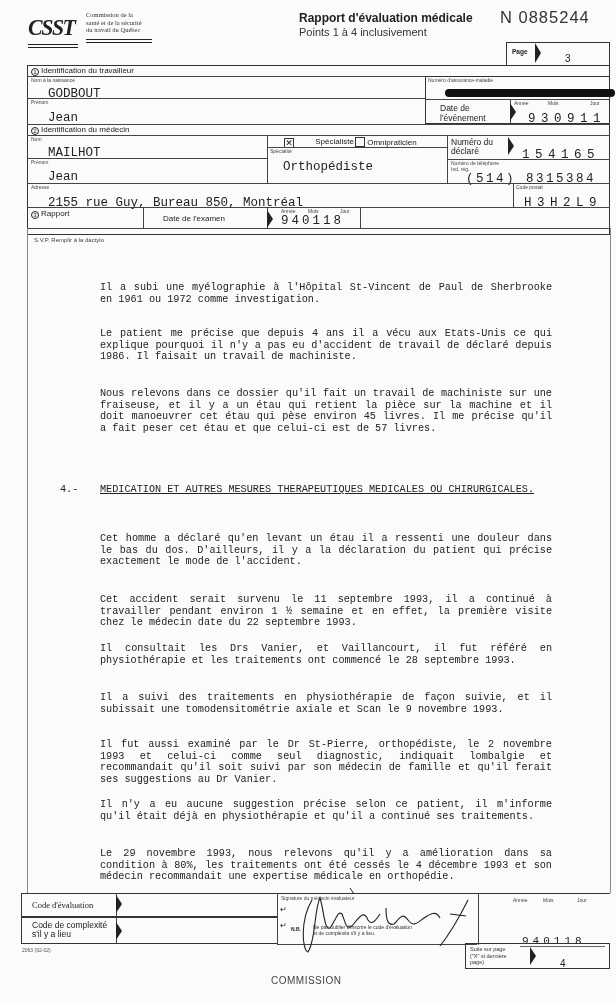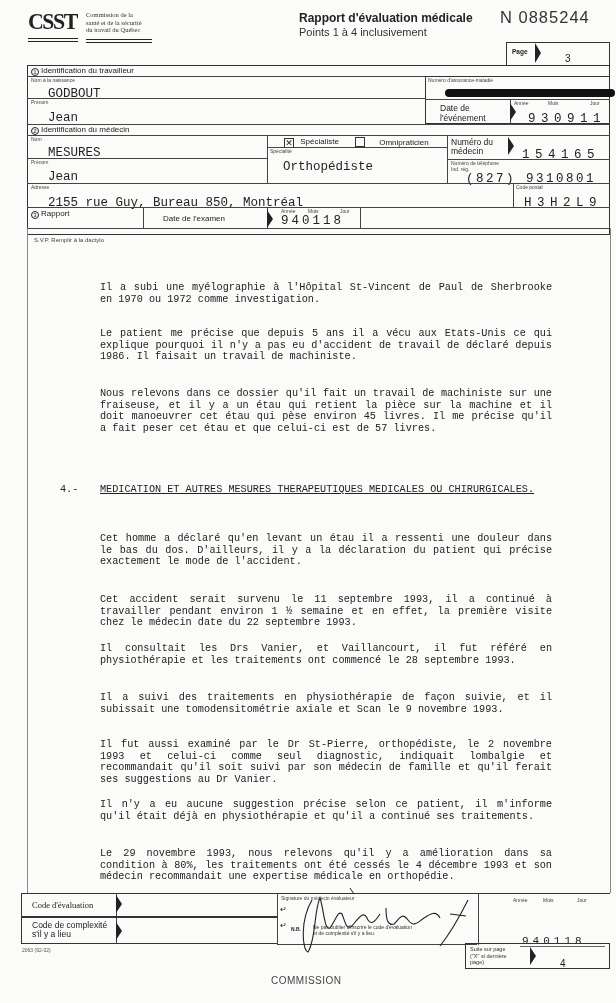--- a/index.html
+++ b/index.html
@@ -18,21 +18,21 @@
   .body-text { position: absolute; left: 100px; width: 452px; font-family: "Liberation Mono", "DejaVu Sans Mono", monospace; font-size: 10.2px; line-height: 11.7px; color: #222; text-align: justify; text-align-last: left; }
   .section-title { position: absolute; left: 60px; width: 495px; font-family: "Liberation Mono", "DejaVu Sans Mono", monospace; font-size: 10.2px; line-height: 11.7px; color: #222; }
   .section-title .num { position: absolute; left: 0; top: 0; }
   .section-title .txt { position: absolute; left: 40px; width: 452px; text-decoration: underline; text-align: justify; text-align-last: left; }
   .circ { display: inline-block; width: 8px; height: 8px; border: 1px solid #222; border-radius: 50%; font-size: 6px; line-height: 6px; text-align: center; margin-right: 2px; vertical-align: -1px; }
   .chk { display: inline-block; width: 10px; height: 10px; border: 1px solid #333; vertical-align: -2px; font-size: 9px; line-height: 8px; text-align: center; }
 </style>
 </head>
 <body>
 
-<div class="abs" style="left:28px;top:10px;width:52px;height:32px;">
+<div class="abs" style="left:28px;top:16px;width:52px;height:32px;font-style:italic;">
   <div style="font-family:'Liberation Serif',serif;font-weight:bold;font-size:23px;letter-spacing:-1.5px;line-height:24px;color:#222;transform:scaleX(0.95);transform-origin:left;">CSST</div>
   <div class="abs" style="left:0;top:28px;width:50px;height:1px;background:#222;"></div>
   <div class="abs" style="left:0;top:31px;width:50px;height:1px;background:#222;"></div>
 </div>
 <div class="abs" style="left:86px;top:11px;width:70px;font-family:'Liberation Serif',serif;font-size:6.5px;line-height:7.5px;color:#333;">
   <div>Commission de la</div>
   <div>santé et de la sécurité</div>
   <div>du travail du Québec</div>
   <div class="abs" style="left:0;top:28px;width:66px;height:1px;background:#222;"></div>
   <div class="abs" style="left:0;top:31px;width:66px;height:1px;background:#222;"></div>
@@ -76,49 +76,49 @@
 <span class="abs tiny" style="left:590px;top:100px;">Jour</span>
 <span class="abs digits" style="left:528px;top:112px;">930911</span>
 
 <div class="hline" style="left:27px;top:124px;width:583px;"></div>
 <div class="abs lbl" style="left:31px;top:125px;">
   <span class="circ">2</span><span>Identification du médecin</span>
 </div>
 <div class="hline" style="left:27px;top:135px;width:583px;"></div>
 
 <span class="abs tiny" style="left:31px;top:136px;">Nom</span>
-<span class="abs typed" style="left:48px;top:146px;">MESURES</span>
+<span class="abs typed" style="left:48px;top:146px;">MAILHOT</span>
 <div class="hline" style="left:27px;top:158px;width:240px;"></div>
 <span class="abs tiny" style="left:31px;top:159px;">Prénom</span>
 <span class="abs typed" style="left:48px;top:170px;">Jean</span>
 
 <div class="vline" style="left:267px;top:135px;height:48px;"></div>
 <div class="abs lbl" style="left:284px;top:137px;">
   <span class="chk">✕</span>
-  <span style="margin-left:4px;">Spécialiste</span>
+  <span style="margin-left:19px;">Spécialiste</span>
 </div>
 <div class="abs lbl" style="left:355px;top:137px;">
   <span class="chk"></span>
-  <span style="margin-left:12px;">Omnipraticien</span>
+  <span style="margin-left:0;">Omnipraticien</span>
 </div>
 <div class="hline" style="left:267px;top:147px;width:180px;"></div>
 <span class="abs tiny" style="left:270px;top:148px;">Spécialité</span>
 <span class="abs typed" style="left:283px;top:160px;">Orthopédiste</span>
 
 <div class="vline" style="left:447px;top:135px;height:48px;"></div>
 <div class="abs lbl-b" style="left:451px;top:138px;line-height:8.5px;">
   <div>Numéro du</div>
-  <div>médecin</div>
+  <div>déclaré</div>
 </div>
 <span class="arrow" style="left:508px;top:137px;"></span>
 <span class="abs digits" style="left:522px;top:148px;">154165</span>
 <div class="hline" style="left:447px;top:159px;width:163px;"></div>
 <span class="abs tiny" style="left:451px;top:160px;">Numéro de téléphone</span>
 <span class="abs tiny" style="left:451px;top:166px;">Ind. rég.</span>
-<span class="abs typed" style="left:466px;top:172px;letter-spacing:2.5px;">(827) 9310801</span>
+<span class="abs typed" style="left:466px;top:172px;letter-spacing:2.5px;">(514) 8315384</span>
 
 <div class="hline" style="left:27px;top:183px;width:583px;"></div>
 <span class="abs tiny" style="left:31px;top:184px;">Adresse</span>
 <span class="abs typed" style="left:48px;top:196px;">2155 rue Guy, Bureau 850, Montréal</span>
 <div class="vline" style="left:513px;top:183px;height:24px;"></div>
 <span class="abs tiny" style="left:516px;top:184px;">Code postal</span>
 <span class="abs digits" style="left:524px;top:196px;text-decoration:underline;">H3H2L9</span>
 
 <div class="hline" style="left:27px;top:207px;width:583px;"></div>
 <div class="abs lbl" style="left:31px;top:209px;">
@@ -132,22 +132,22 @@
 <span class="abs tiny" style="left:308px;top:208px;">Mois</span>
 <span class="abs tiny" style="left:340px;top:208px;">Jour</span>
 <span class="abs digits" style="left:281px;top:214px;letter-spacing:3px;">940118</span>
 <div class="vline" style="left:360px;top:207px;height:21px;"></div>
 <div class="hline" style="left:27px;top:228px;width:583px;"></div>
 <span class="abs" style="left:34px;top:237px;font-size:6px;color:#444;">S.V.P. Remplir à la dactylo</span>
 
 <div class="vline" style="left:27px;top:228px;height:665px;background:#888;"></div>
 <div class="vline" style="left:610px;top:228px;height:665px;background:#888;"></div>
 
-<div class="body-text" style="top:282px;">Il a subi une myélographie à l'Hôpital St-Vincent de Paul de Sherbrooke en 1970 ou 1972 comme investigation.</div>
-<div class="body-text" style="top:328px;">Le patient me précise que depuis 5 ans il a vécu aux Etats-Unis ce qui explique pourquoi il n'y a pas eu d'accident de travail de déclaré depuis 1986. Il faisait un travail de machiniste.</div>
+<div class="body-text" style="top:282px;">Il a subi une myélographie à l'Hôpital St-Vincent de Paul de Sherbrooke en 1961 ou 1972 comme investigation.</div>
+<div class="body-text" style="top:328px;">Le patient me précise que depuis 4 ans il a vécu aux Etats-Unis ce qui explique pourquoi il n'y a pas eu d'accident de travail de déclaré depuis 1986. Il faisait un travail de machiniste.</div>
 <div class="body-text" style="top:388px;">Nous relevons dans ce dossier qu'il fait un travail de machiniste sur une fraiseuse, et il y a un étau qui retient la pièce sur la machine et il doit manoeuvrer cet étau qui pèse environ 45 livres.    Il me précise qu'il a fait peser cet étau et que celui-ci est de 57 livres.</div>
 
 <div class="section-title" style="top:484px;">
   <span class="num">4.-</span>
   <span class="txt">MEDICATION ET AUTRES MESURES THERAPEUTIQUES MEDICALES OU CHIRURGICALES.</span>
 </div>
 
 <div class="body-text" style="top:533px;">Cet homme a déclaré qu'en levant un étau il a ressenti une douleur dans le bas du dos.    D'ailleurs, il y a la déclaration du patient qui précise exactement le mode de l'accident.</div>
 <div class="body-text" style="top:594px;">Cet accident serait survenu le 11 septembre 1993, il a continué à travailler pendant environ 1 ½ semaine et en effet, la première visite chez le médecin date du 22 septembre 1993.</div>
 <div class="body-text" style="top:643px;">Il consultait les Drs Vanier, et Vaillancourt, il fut référé en physiothérapie et les traitements ont commencé le 28 septembre 1993.</div>

